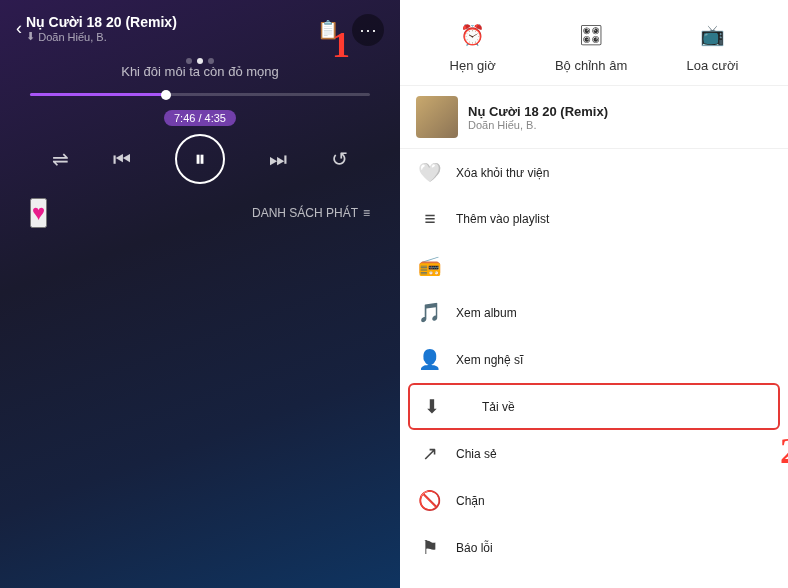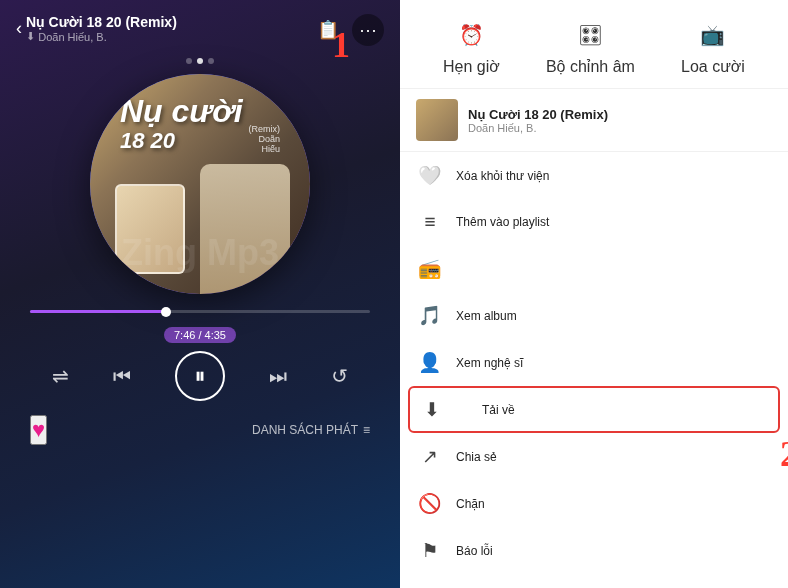--- a/index.html
+++ b/index.html
@@ -336,21 +336,21 @@
       width: 38px;
       height: 38px;
       display: flex;
       align-items: center;
       justify-content: center;
       font-size: 20px;
       color: #333;
     }
 
     .menu-icon-label {
-      font-size: 16px;
+      font-size: 13px;
       color: #333;
       font-weight: 400;
     }
 
     .song-info-row {
       display: flex;
       align-items: center;
       gap: 10px;
       padding: 10px 16px;
       border-bottom: 1px solid #f0f0f0;
@@ -446,33 +446,22 @@
   </div>
 
   <div class="number-badge" id="badge-1">1</div>
 
   <div class="dot-indicator">
     <div class="dot"></div>
     <div class="dot active"></div>
     <div class="dot"></div>
   </div>
 
-  <div class="album-art">
-    <div class="album-art-inner">
-      <div class="album-text">
-        <span class="nu-cuoi">Nụ cười</span>
-        <span class="numbers">18 20</span>
-      </div>
-      <div class="album-sub">(Remix)<br>Doãn<br>Hiếu</div>
-      <div class="small-photo"></div>
-      <div class="person-silhouette"></div>
-      <div class="watermark">Zing Mp3</div>
-    </div>
-  </div>
-
+
+  <div class="lyrics">Khi đôi môi ta còn đỏ mọng</div>
 
   <div class="progress-container">
     <div class="progress-bar">
       <div class="progress-fill">
         <div class="progress-thumb"></div>
       </div>
     </div>
   </div>
 
   <div class="time-display">7:46 / 4:35</div>

